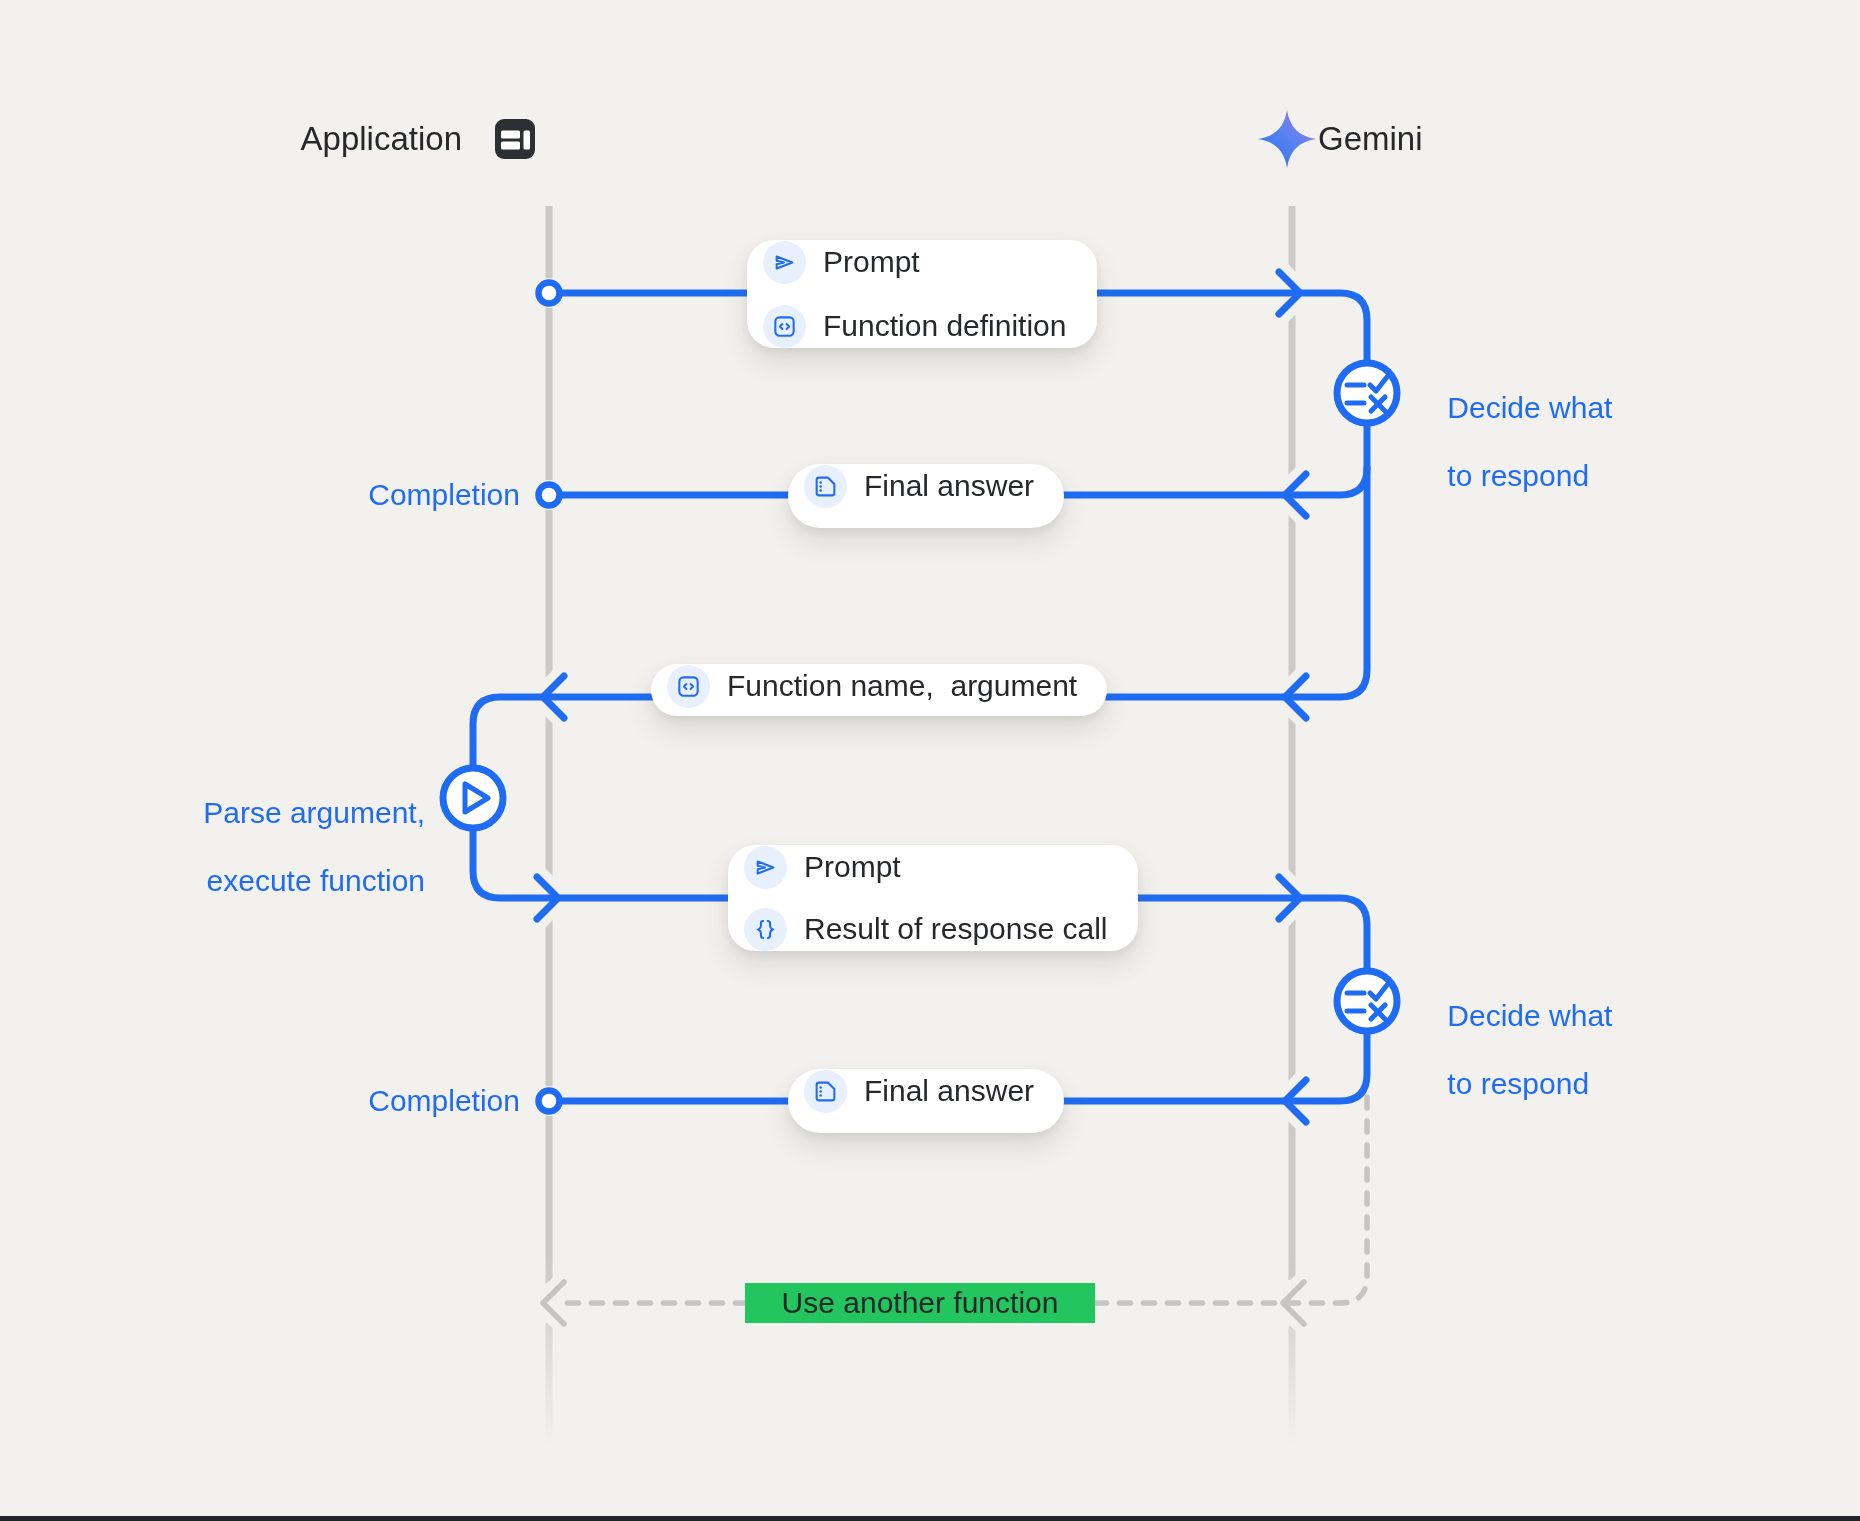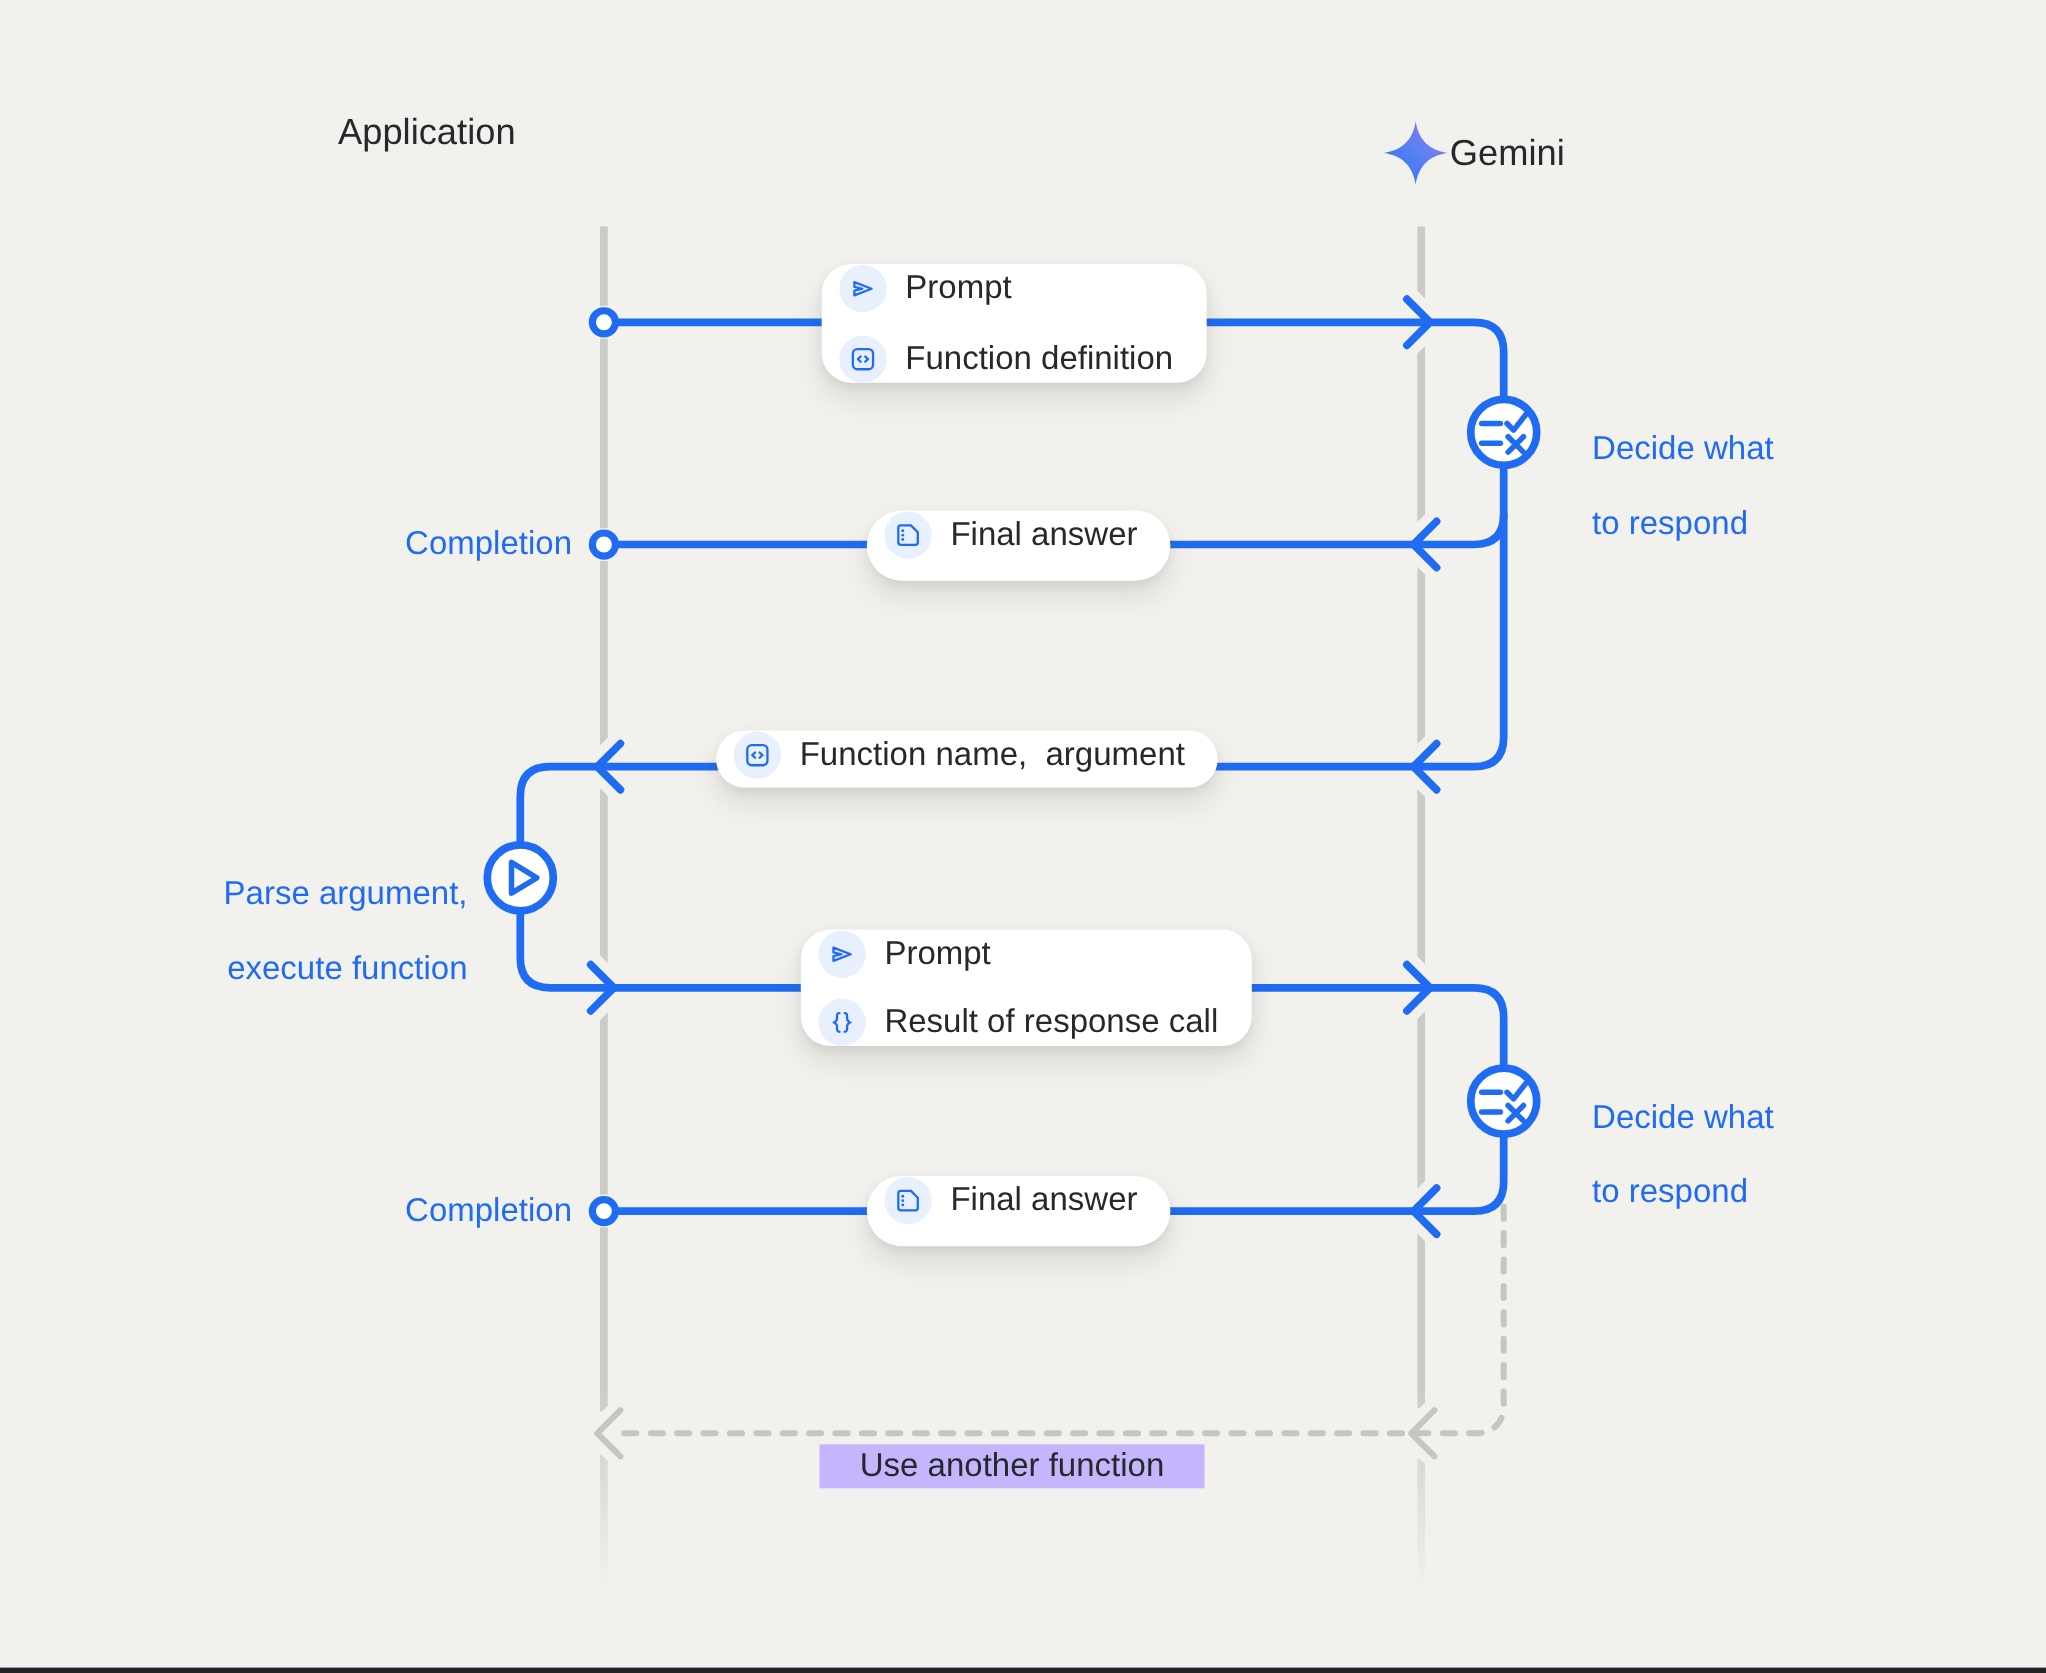--- a/index.html
+++ b/index.html
@@ -3,21 +3,21 @@
 <meta charset="utf-8">
 <style>
   html,body{margin:0;padding:0;background:#f2f1ee;}
   .stage{position:relative;width:1860px;height:1521px;background:#f2f1ee;overflow:hidden;
          font-family:"Liberation Sans","DejaVu Sans",sans-serif;}
   .lines-layer{position:absolute;left:0;top:0;width:1860px;height:1521px;}
 
   
   .actor{position:absolute;display:flex;align-items:center;height:64px;}
   .actor-label{font-size:33px;font-weight:500;color:#26282b;white-space:nowrap;}
-  .actor-app{left:240px;top:107px;width:296px;justify-content:flex-end;gap:32px;flex-direction:column;}
+  .actor-app{left:240px;top:107px;width:296px;justify-content:flex-end;gap:32px;}
   .actor-gem{left:1256px;top:107px;}
 
   
   .box{position:absolute;background:#ffffff;display:flex;flex-direction:column;justify-content:space-between;
        gap:10px;padding:0 30px 0 16px;
        box-shadow:0 14px 26px rgba(80,76,66,.14),0 4px 9px rgba(80,76,66,.08);}
   .box.two{border-radius:27px;}
   .box.one{border-radius:32px;}
   .mrow{display:flex;align-items:center;gap:17px;height:44px;}
   .chip{width:43px;height:43px;min-width:43px;border-radius:50%;background:#e8f0fd;
@@ -29,21 +29,21 @@
   .flabel{position:absolute;font-size:30px;font-weight:500;line-height:34px;white-space:pre;}
   .blue{color:#1f6cf2;}
   .dark{color:#26282b;}
   .r{text-align:right;}
   .c{text-align:center;}
   .lbl-completion-1{left:320px;top:474px;width:200px;line-height:42px;}
   .lbl-completion-2{left:320px;top:1080px;width:200px;line-height:42px;}
   .lbl-decide-1{left:1414px;top:357px;}
   .lbl-decide-2{left:1414px;top:965px;}
   .lbl-parse{left:145px;top:762px;width:280px;}
-  .lbl-use-another{left:745px;top:1283px;width:350px;line-height:40px;background:#c4b5fd;margin-top:30px;}
+  .lbl-use-another{left:745px;top:1283px;width:350px;line-height:40px;background:#22c55e;}
 
   .bottom-bar{position:absolute;left:0;bottom:0;width:100%;height:5px;background:#212327;}
 </style>
 </head>
 <body>
 
 <div class="stage">
 
   <svg class="lines-layer" viewBox="0 0 1860 1521">
     <defs>

